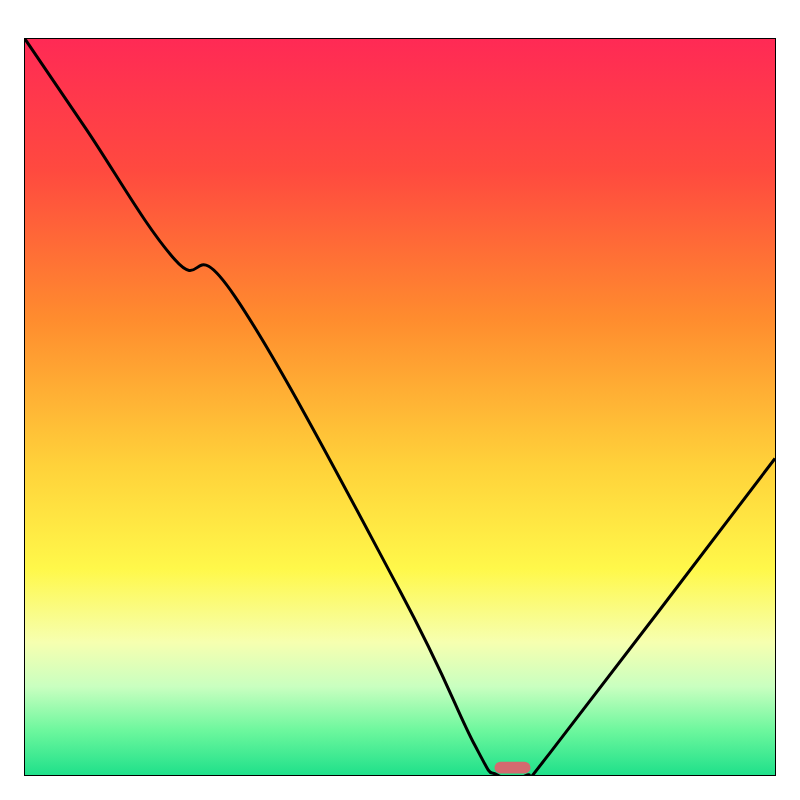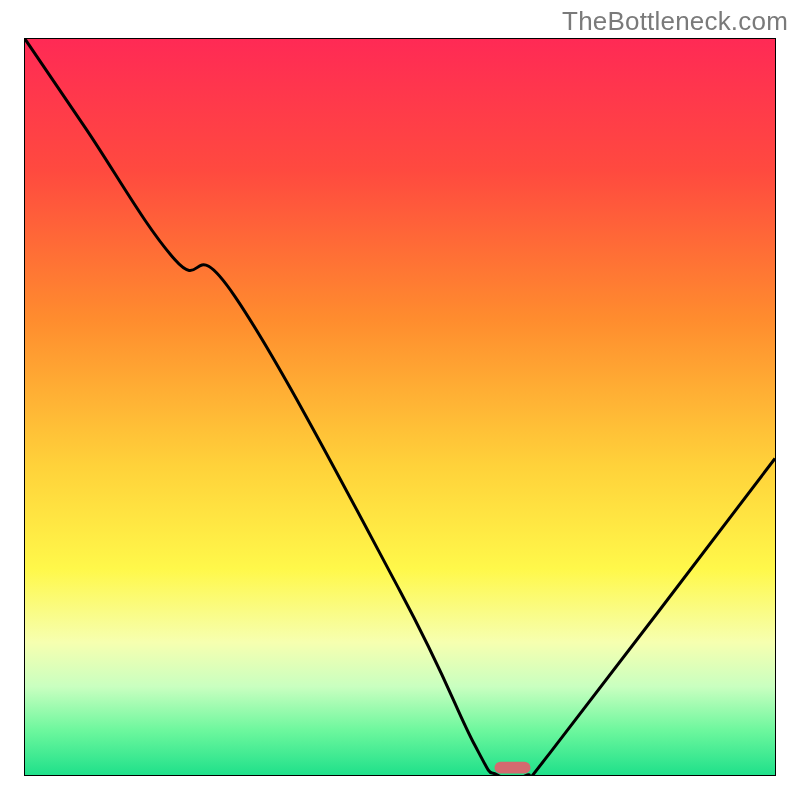--- a/index.html
+++ b/index.html
@@ -42,21 +42,20 @@
     inset: 0;
     width: 100%;
     height: 100%;
     display: block;
   }
 </style>
 </head>
 <body>
 
 <div class="frame">
-  <div class="watermark">TheBottleneck.com</div>
 
   <div class="plot-box">
     <svg class="plot-svg" viewBox="0 0 1000 1000" preserveAspectRatio="none">
       <defs>
         <linearGradient id="bg-grad" x1="0" y1="0" x2="0" y2="1">
             <stop offset="0.0%" stop-color="#ff2a55"></stop>
             <stop offset="18.0%" stop-color="#ff4a3f"></stop>
             <stop offset="38.0%" stop-color="#ff8c2e"></stop>
             <stop offset="58.0%" stop-color="#ffd23a"></stop>
             <stop offset="72.0%" stop-color="#fff84a"></stop>

